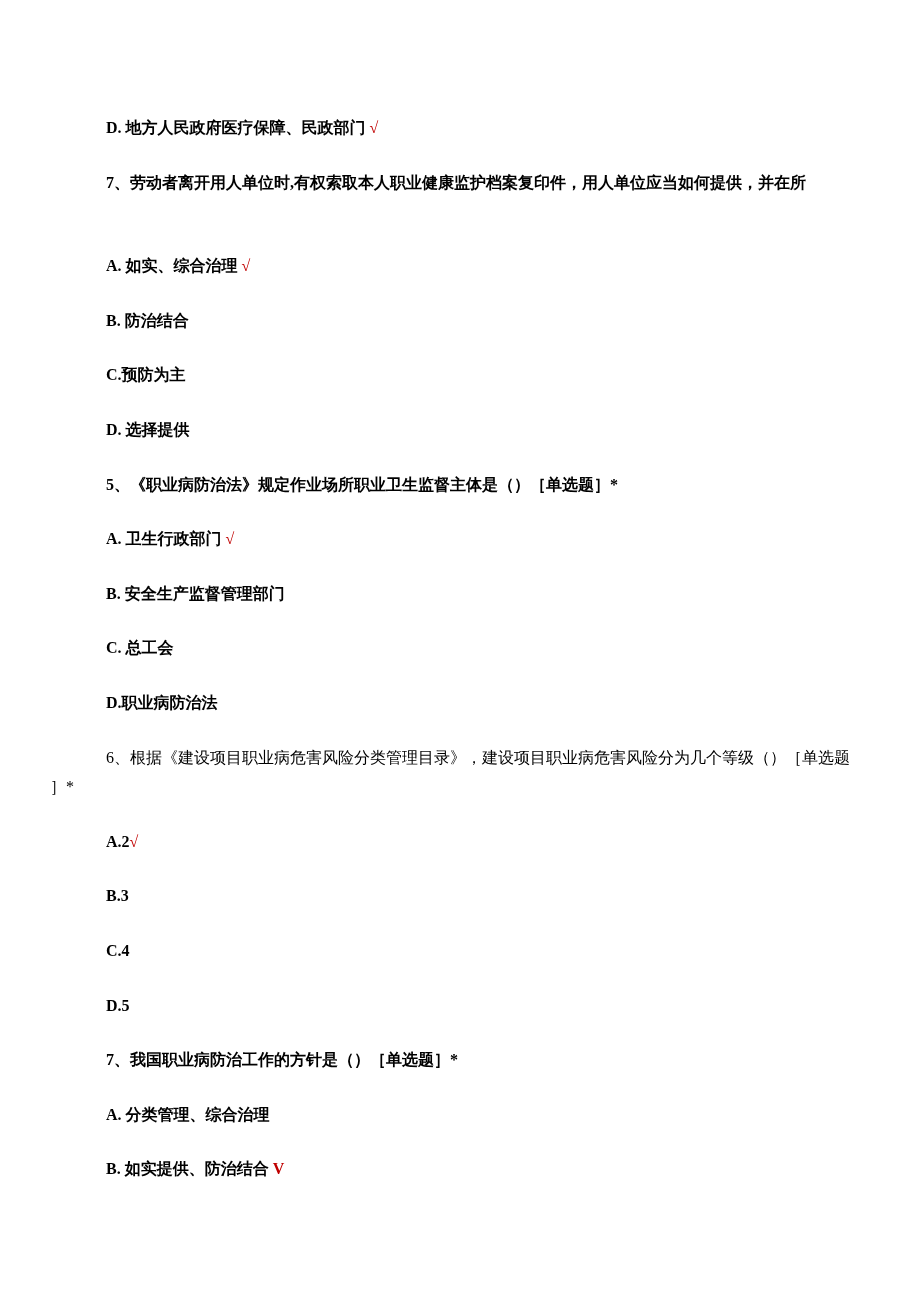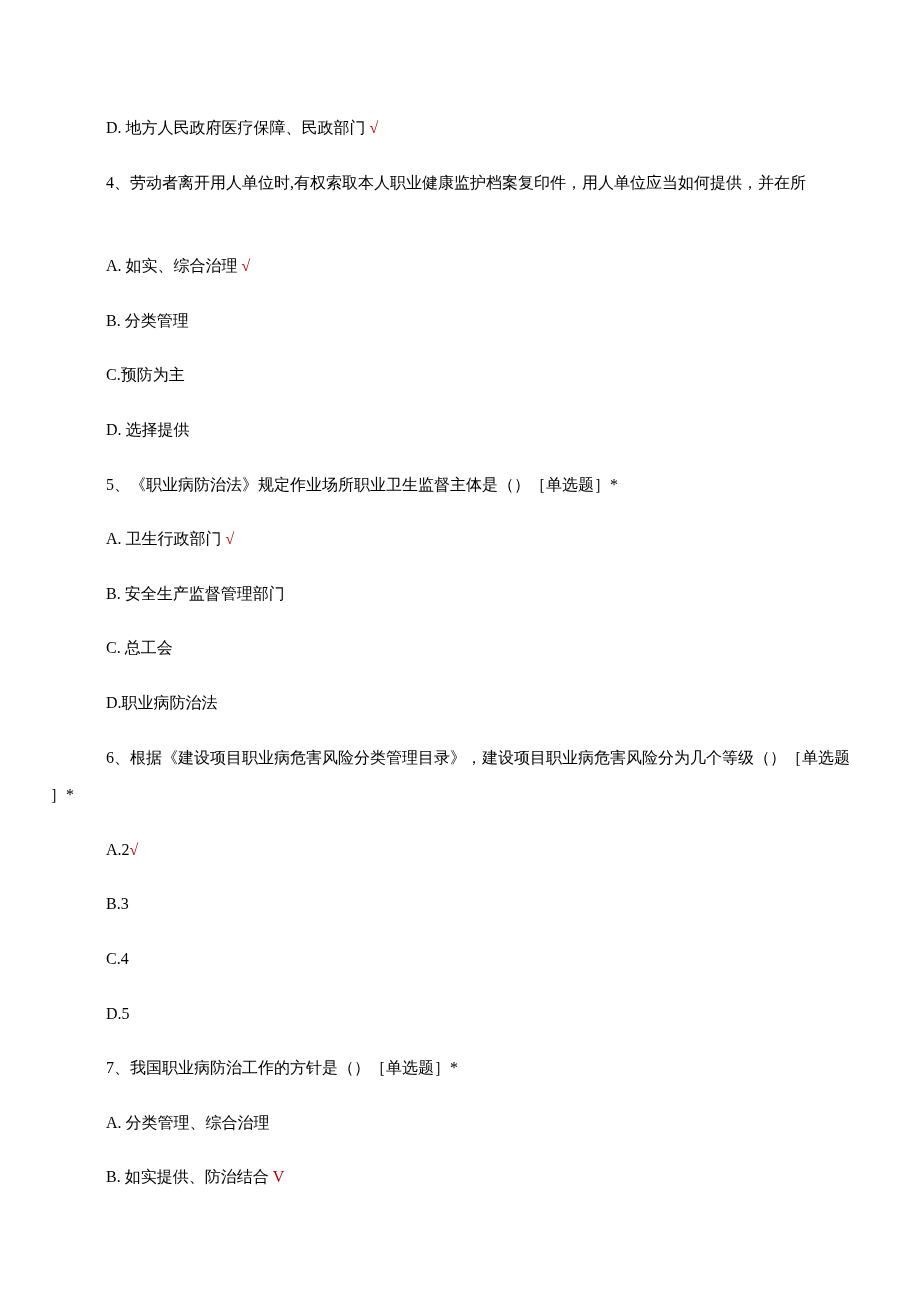--- a/index.html
+++ b/index.html
@@ -13,54 +13,55 @@
       height: 1301px;
       font-family: "SimSun", "宋体", serif;
       font-size: 16px;
       color: #000000;
       padding: 115px 50px 50px 50px;
       line-height: 1.6;
     }
     .line {
       margin-bottom: 29px;
       padding-left: 56px;
+      font-weight: bold;
     }
     .correct {
       color: #c00000;
     }
     .q6-line1 {
       padding-left: 56px;
-      margin-bottom: 12px;
+      margin-bottom: 4px;
     }
     .q6-line2 {
       padding-left: 0px;
       margin-bottom: 29px;
     }
   </style>
 </head>
 <body>
 
 <div class="line">
   <span>D. 地方人民政府医疗保障、民政部门</span>
   <span class="correct">√</span>
 </div>
 
 <div class="line">
-  <span>4、劳动者离开用人单位时,有权索取本人职业健康监护档案复印件，用人单位应当如何提供，并在所</span>
+  <span>7、劳动者离开用人单位时,有权索取本人职业健康监护档案复印件，用人单位应当如何提供，并在所</span>
 </div>
 
 <div style="height:29px"></div>
 
 <div class="line">
   <span>A. 如实、综合治理</span>
   <span class="correct">√</span>
 </div>
 
 <div class="line">
-  <span>B. 分类管理</span>
+  <span>B. 防治结合</span>
 </div>
 
 <div class="line">
   <span>C.预防为主</span>
 </div>
 
 <div class="line">
   <span>D. 选择提供</span>
 </div>
 

